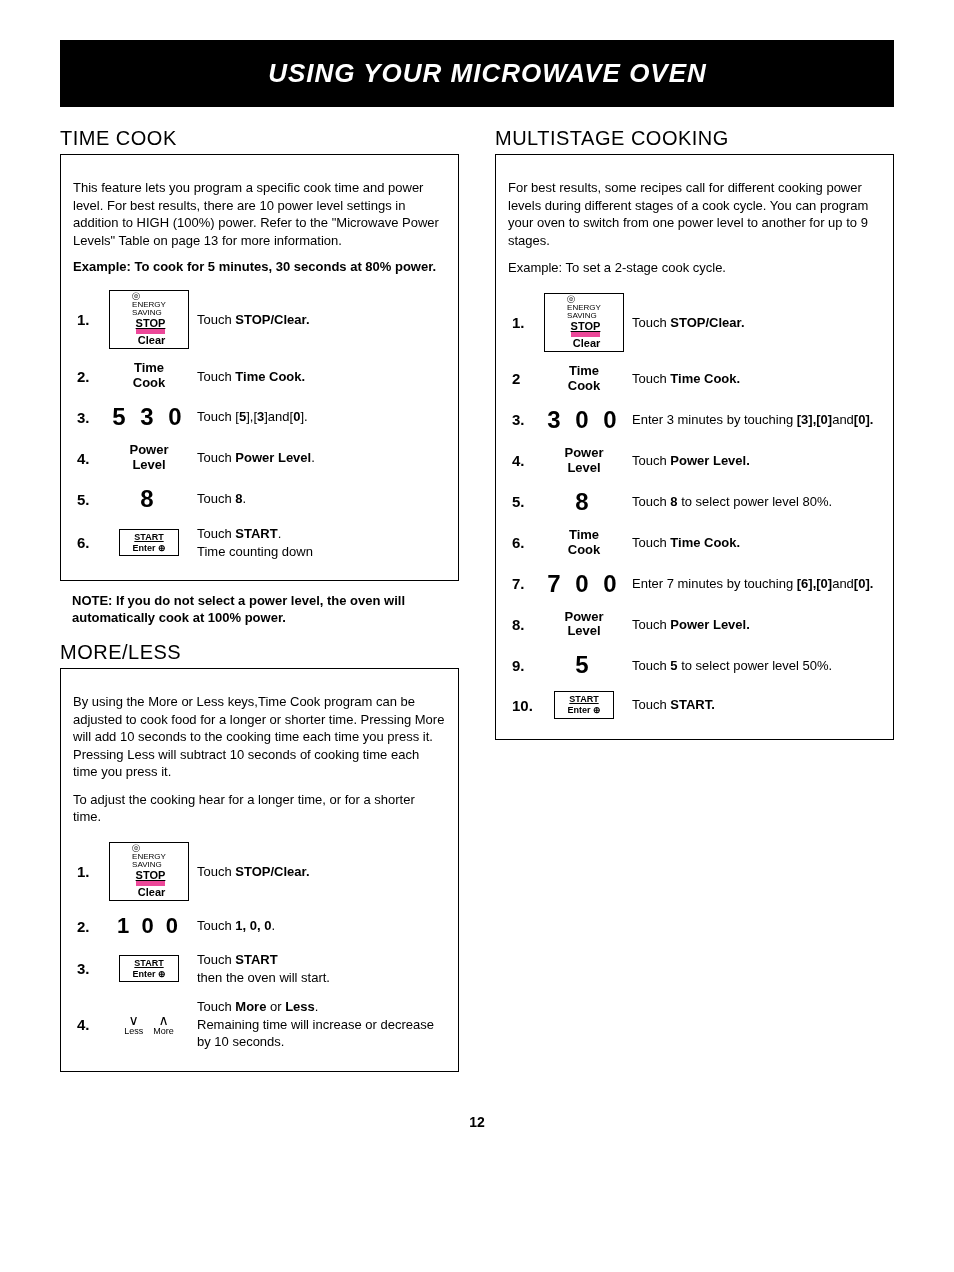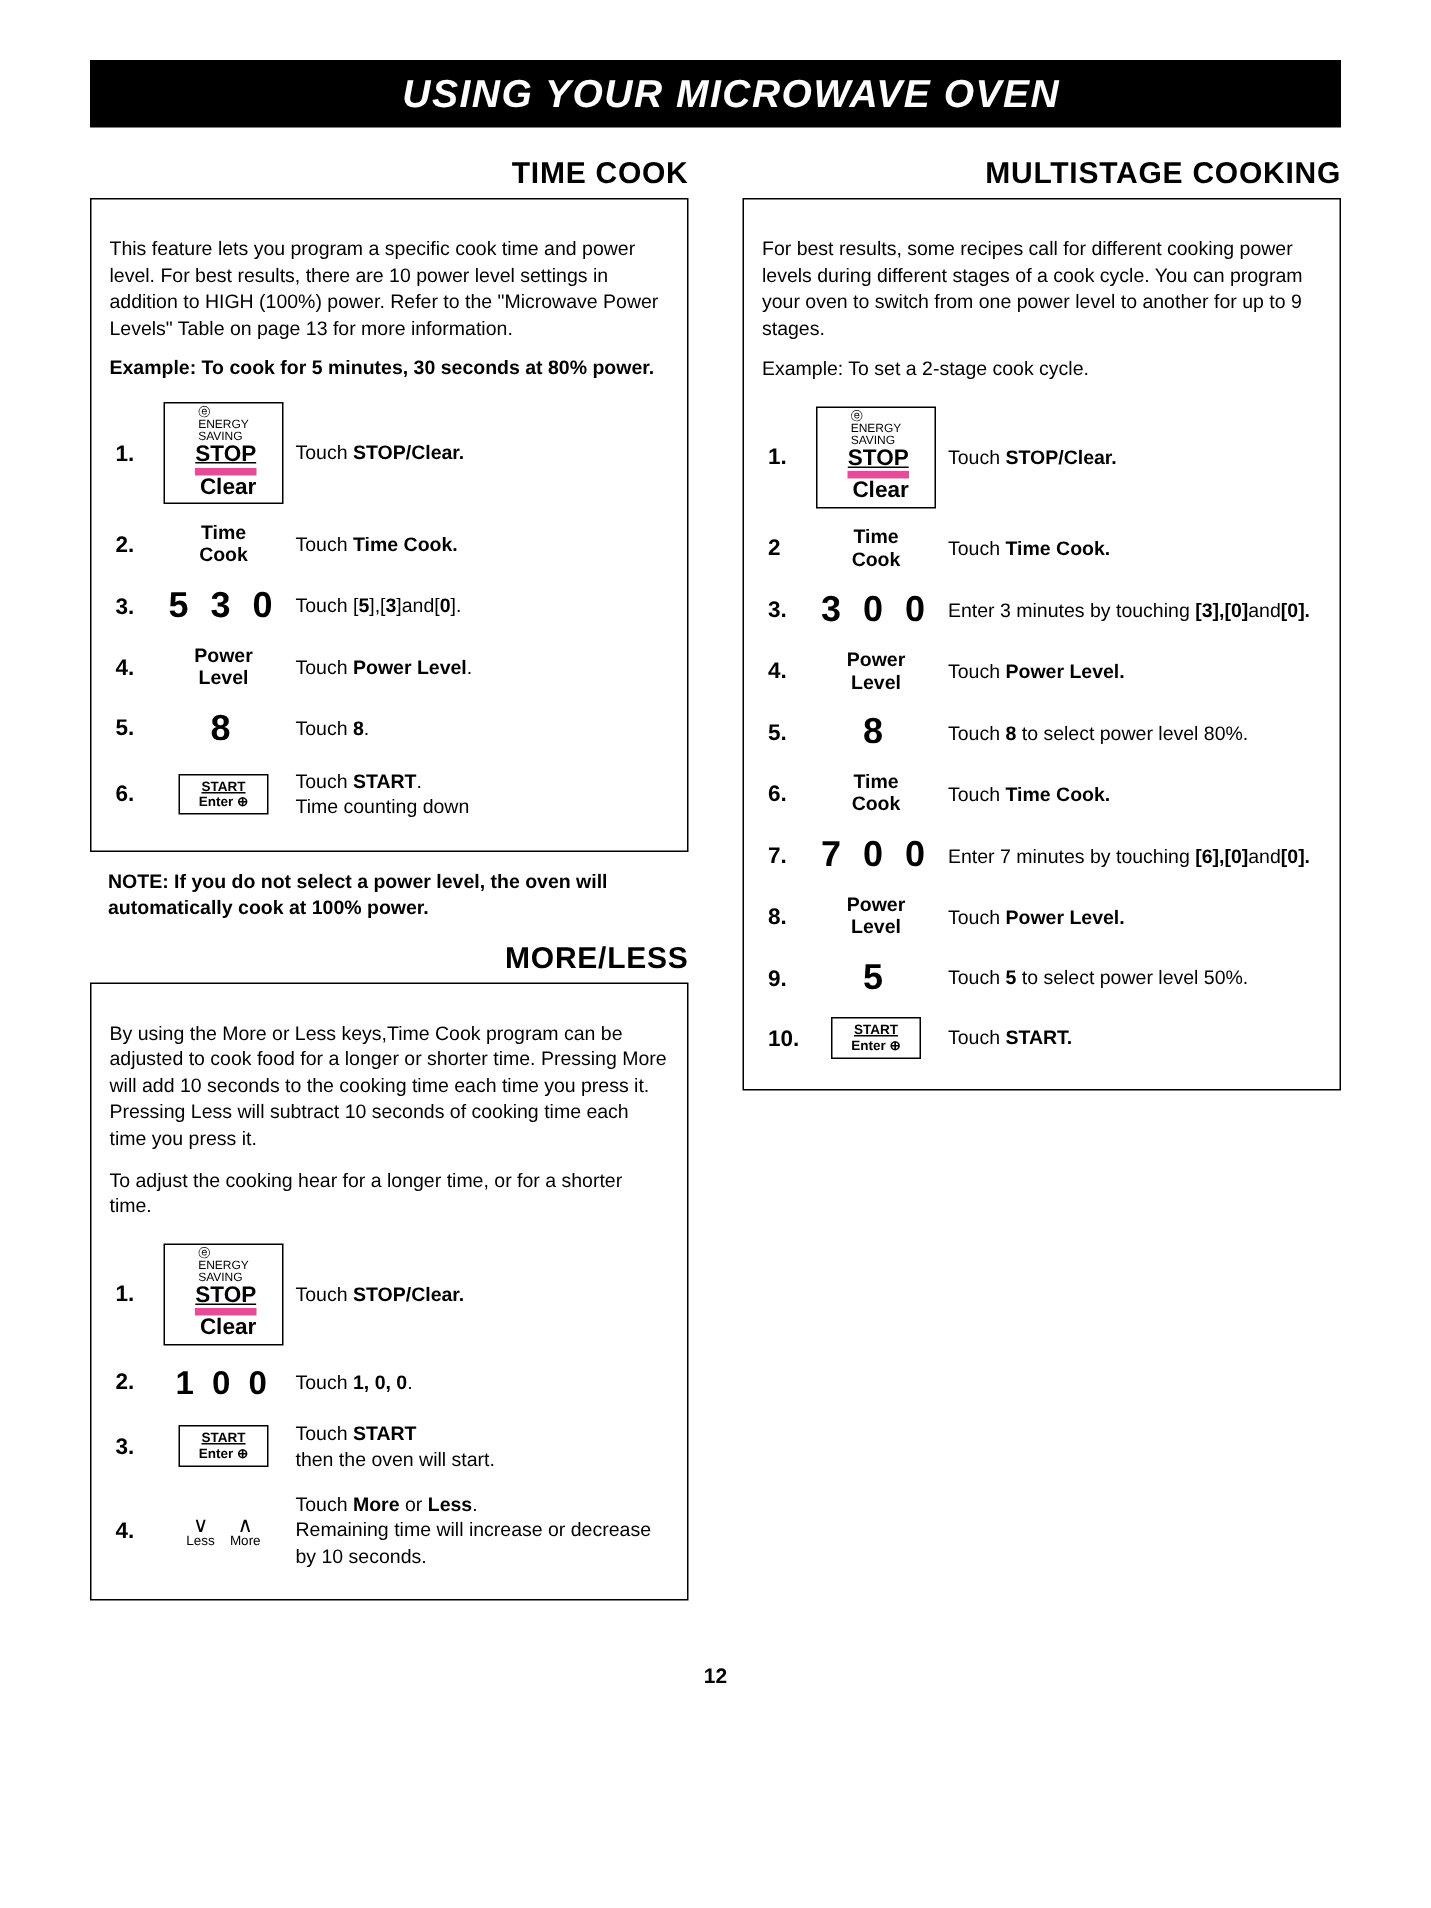--- a/index.html
+++ b/index.html
@@ -13,41 +13,40 @@
     box-sizing: border-box;
   }
   .banner {
     background: #000;
     color: #fff;
     text-align: center;
     padding: 6px 0;
     margin-bottom: 20px;
   }
   .banner h1 {
-    margin: 1px;
+    margin: 12px;
     font-size: 26px;
     font-weight: bold;
     font-style: italic;
     letter-spacing: 1px;
     padding-left: 21px;
   }
   .columns {
     display: flex;
     gap: 36px;
   }
   .col {
     flex: 1;
     min-width: 0;
   }
   .section-title {
     font-size: 20px;
-    font-weight: bold;
+    font-weight: normal;
     margin: 0 0 4px 0;
     letter-spacing: 0.5px;
-    text-align: right;
   }
   .box {
     border: 1px solid #000;
     padding: 24px 12px 14px 12px;
     margin-bottom: 12px;
   }
   .intro {
     font-size: 13px;
     margin: 0 0 10px 0;
     line-height: 1.35;
@@ -112,21 +111,21 @@
     text-align: center;
     font-weight: bold;
     margin-top: 30px;
     font-size: 14px;
   }
   b { font-weight: bold; }
   .pair { display:inline-flex; gap:10px; justify-content:center; width:100%; }
   .pairitem { text-align:center; font-size:9px; line-height:1; }
   .pairitem .sym { font-size:14px; display:block; }
   .eicon { font-size:8px; line-height:1; text-align:left; display:inline-block; vertical-align:middle; }
-  .stopclear { display:inline-block; vertical-align:middle; font-size:15px; line-height:1.1; margin-left:3px; }
+  .stopclear { display:inline-block; vertical-align:middle; font-size:11px; line-height:1.1; margin-left:3px; }
   .stopclear .s { font-weight:bold; text-decoration:underline; display:block; }
   .stopclear .c { font-weight:bold; display:block; border-top:5px solid #ec4899;text-align:right; }
 </style>
 </head>
 <body>
 
 <div class="banner">
   <h1>USING YOUR MICROWAVE OVEN</h1>
 </div>
 

